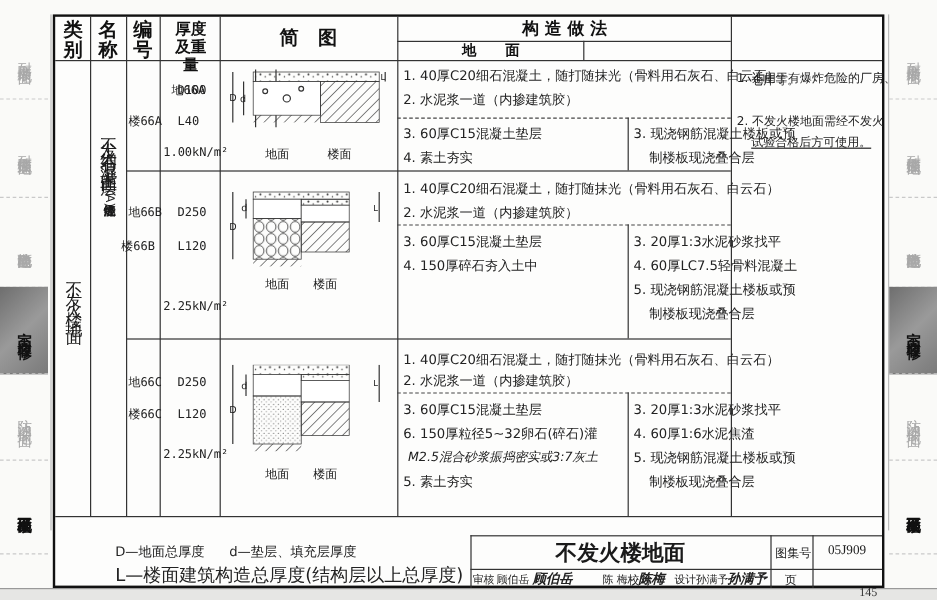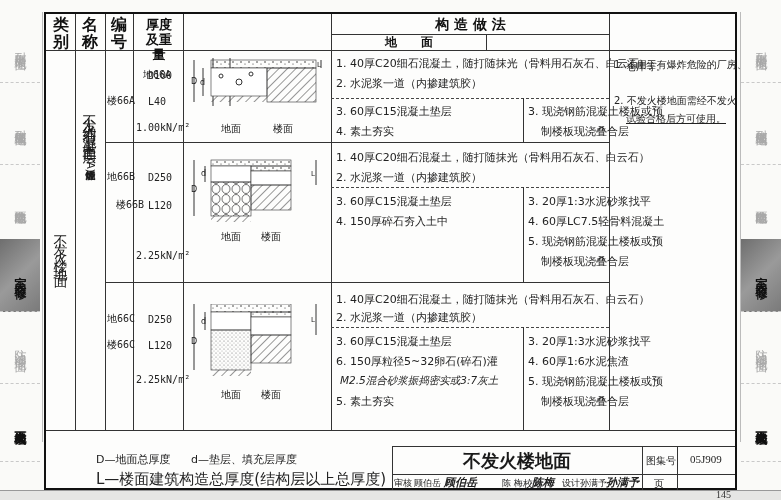--- a/index.html
+++ b/index.html
@@ -99,20 +99,21 @@
   <div class="dash" style="left:285px;top:313px;width:278px;"></div>
 
   <div class="vl" style="left:477px;top:84px;height:44px;"></div>
   <div class="vl" style="left:477px;top:173px;height:95px;"></div>
   <div class="vl" style="left:477px;top:313px;height:103px;"></div>
 
   <div class="hdr" style="left:2px;top:2px;width:26px;font-size:16px;line-height:17px;word-break:break-all;">类别</div>
   <div class="hdr" style="left:31px;top:2px;width:26px;line-height:17px;word-break:break-all;">名称</div>
   <div class="hdr" style="left:61px;top:2px;width:24px;line-height:17px;word-break:break-all;">编号</div>
   <div class="hdr" style="left:95px;top:3px;width:36px;font-size:13px;line-height:15px;word-break:break-all;">厚度及重量</div>
+  <div class="hdr" style="left:138px;top:8px;width:146px;">简　图</div>
   <div class="hdr" style="left:286px;top:0px;width:277px;font-size:14px;">构 造 做 法</div>
   <div class="hdr" style="left:286px;top:20px;width:154px;font-size:12px;line-height:16px;">地　　面</div>
 
   <div class="vtext" style="left:2px;top:210px;width:26px;">
     <span style="writing-mode:vertical-rl;letter-spacing:8px;font-size:14px;">不发火楼地面</span>
   </div>
   <div class="vtext" style="left:31px;top:90px;width:26px;">
     <span style="writing-mode:vertical-rl;letter-spacing:4px;font-size:14px;">不发火细石混凝土面层</span>
     <span style="writing-mode:vertical-rl;font-size:10px;margin-top:14px;">(燃烧性能等级A)</span>
   </div>
@@ -156,21 +157,21 @@
     <div class="txt" style="left:290px;top:42px;">1. 40厚C20细石混凝土，随打随抹光（骨料用石灰石、白云石）</div>
     <div class="txt" style="left:290px;top:62px;">2. 水泥浆一道（内掺建筑胶）</div>
     <div class="txt" style="left:290px;top:90px;">3. 60厚C15混凝土垫层</div>
     <div class="txt" style="left:290px;top:110px;">4. 素土夯实</div>
     <div class="txt" style="left:482px;top:90px;">3. 现浇钢筋混凝土楼板或预</div>
     <div class="txt" style="left:495px;top:110px;">制楼板现浇叠合层</div>
   </div>
 
   <div>
     <div class="code" style="left:61px;top:156px;">地66B</div>
-    <div class="code" style="left:70px;top:184px;">楼66B</div>
+    <div class="code" style="left:55px;top:184px;">楼66B</div>
     <div class="code" style="left:102px;top:158px;">D250</div>
     <div class="code" style="left:102px;top:186px;">L120</div>
     <div class="code" style="left:90px;top:236px;">2.25kN/m²</div>
 
     <svg class="abs" style="left:145px;top:140px;" width="136" height="110" viewBox="0 0 136 110">
       <defs>
         <pattern id="hatchB" width="6" height="6" patternUnits="userSpaceOnUse" patternTransform="rotate(45)">
             <line x1="0" y1="0" x2="0" y2="6" stroke="#333" stroke-width="1"></line>
           </pattern>
         <pattern id="dotsB" width="8" height="6" patternUnits="userSpaceOnUse">

